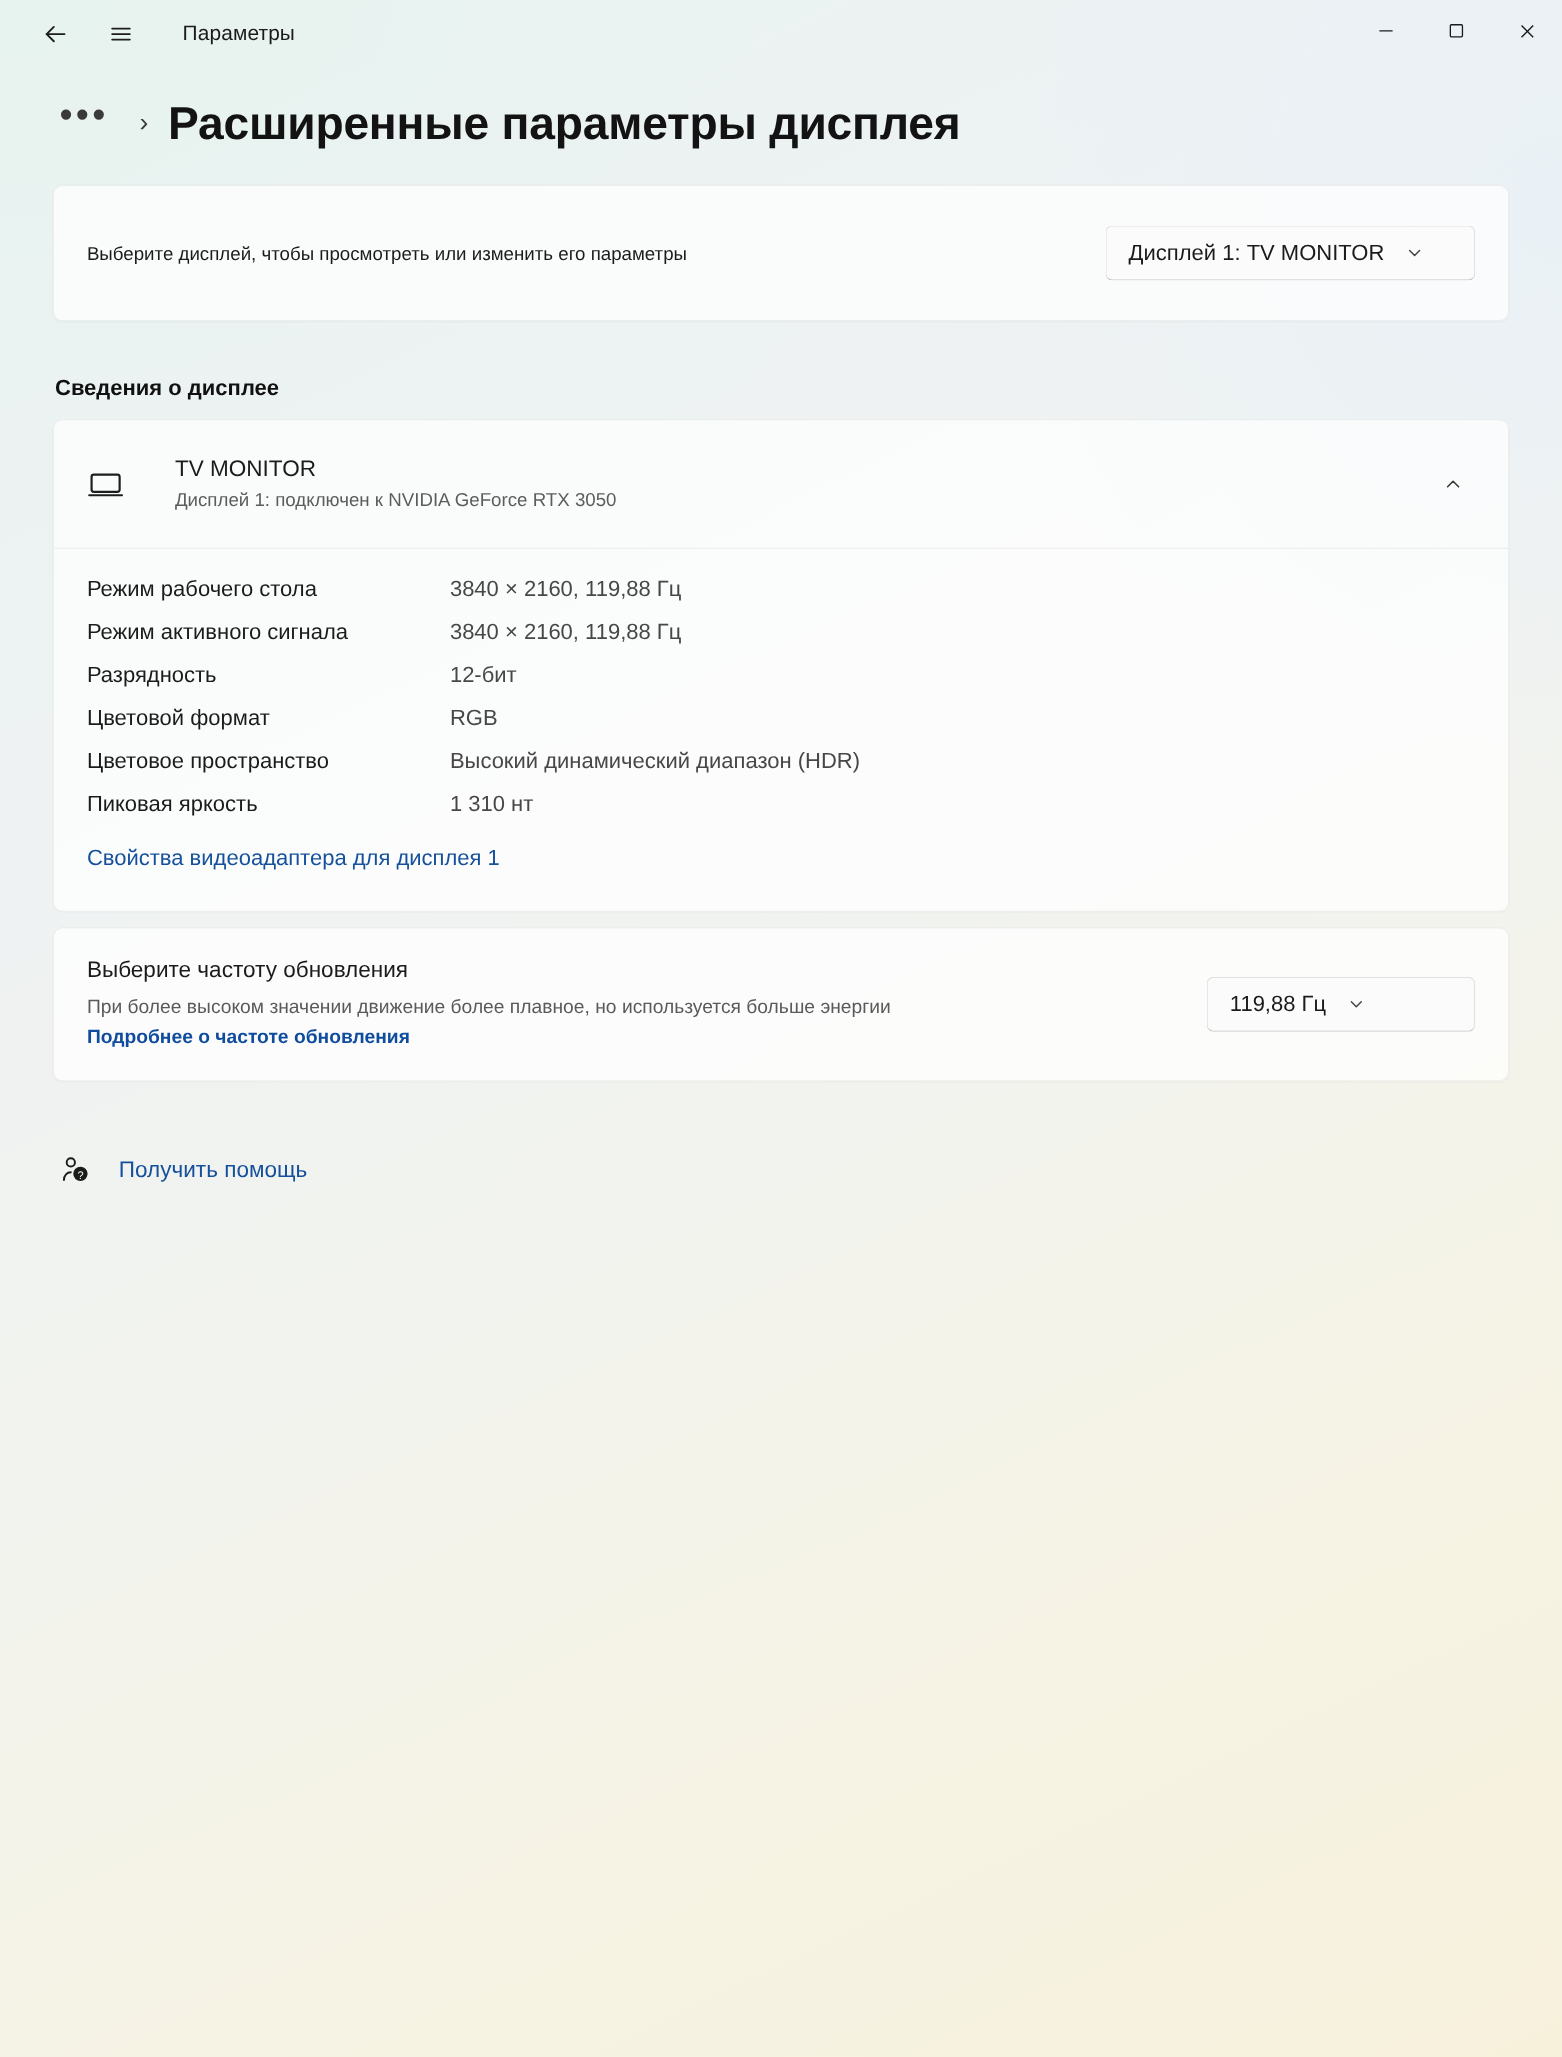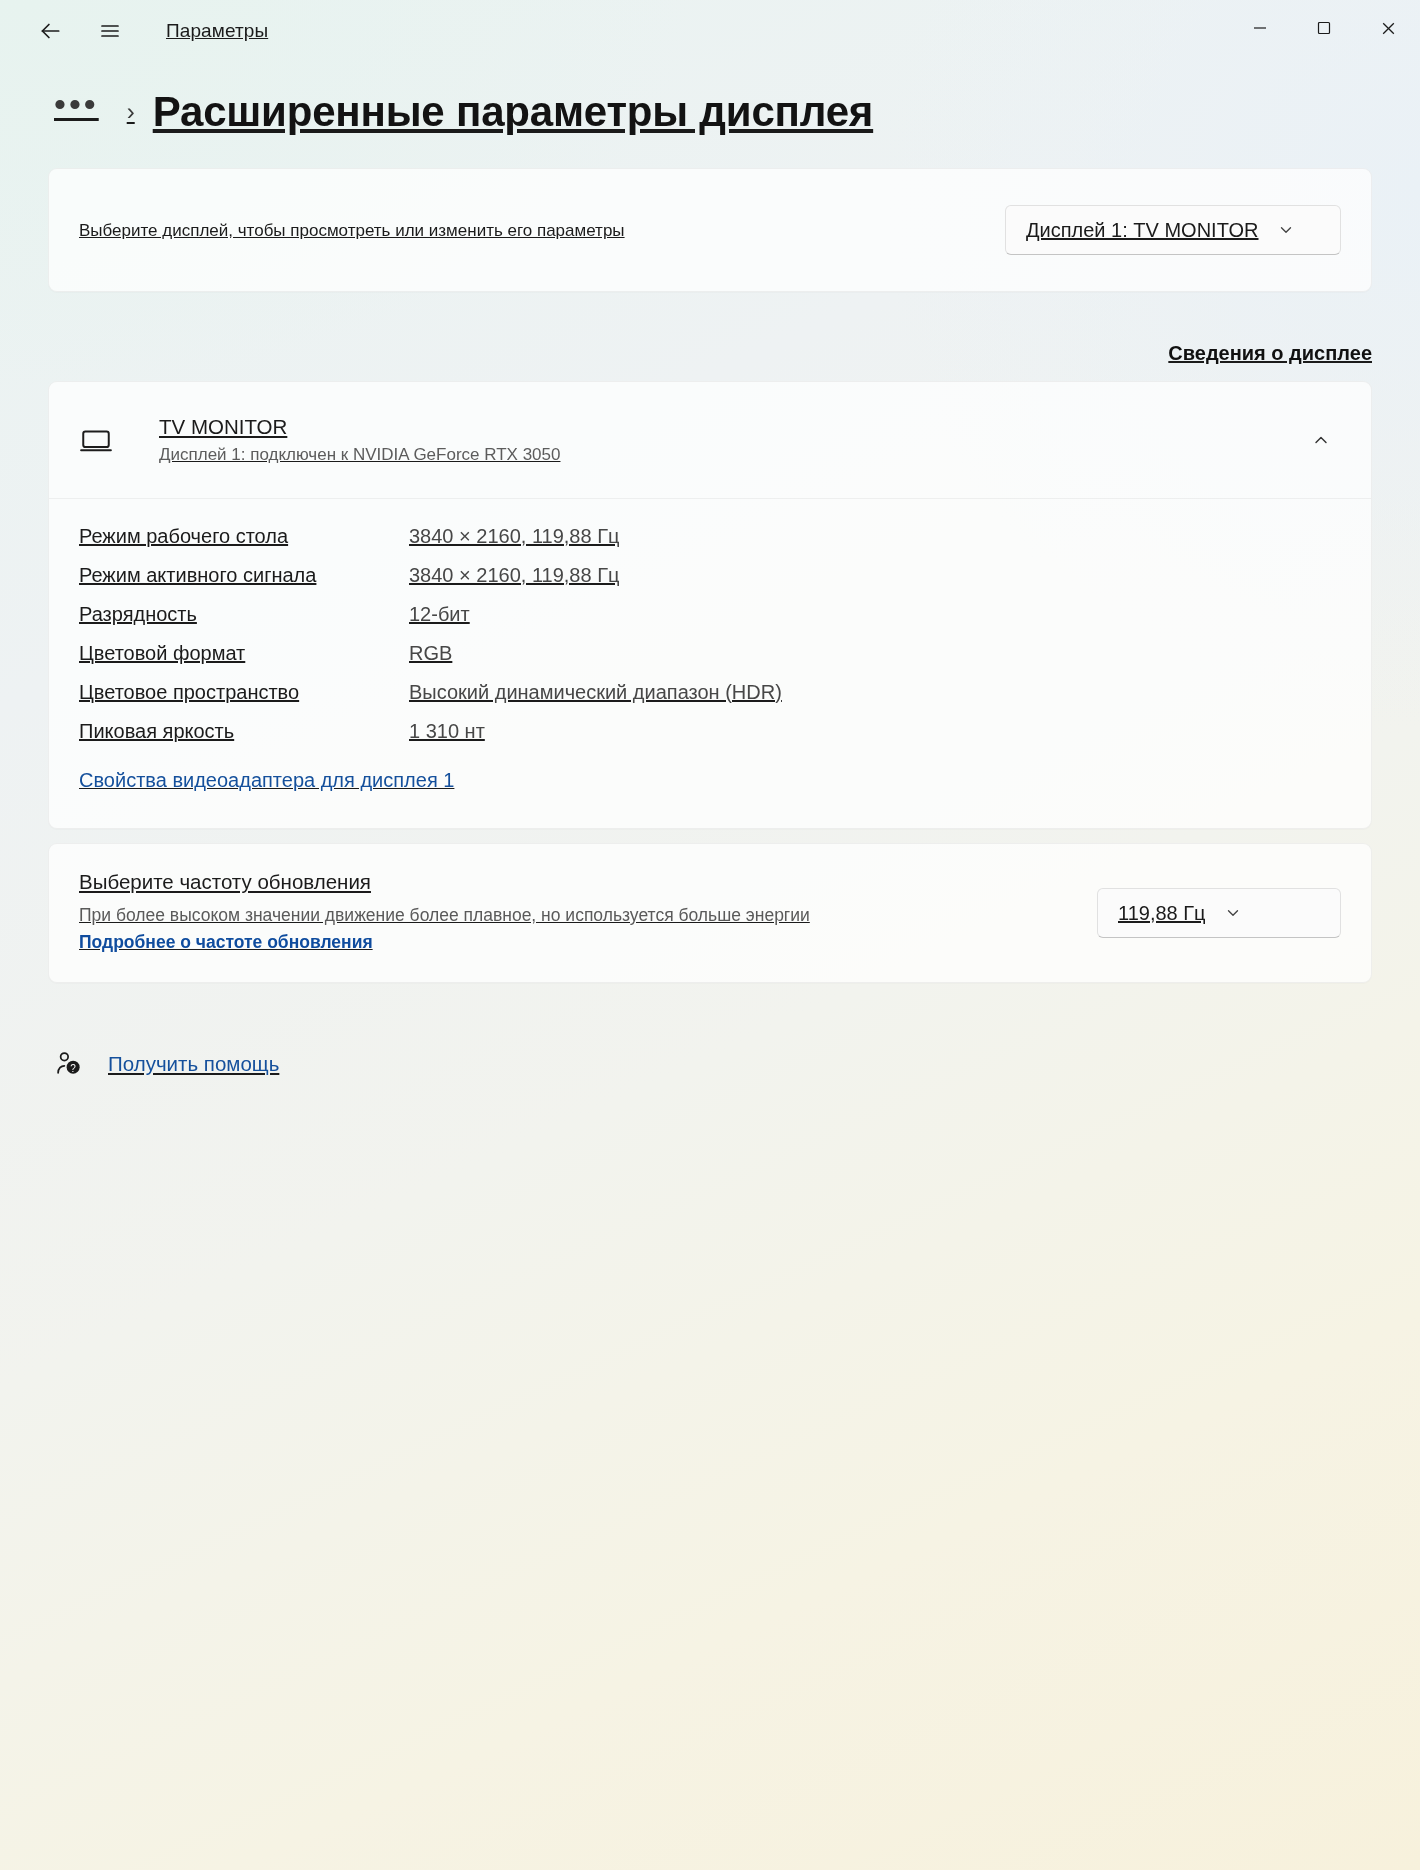--- a/index.html
+++ b/index.html
@@ -16,21 +16,20 @@
   }
   .window {
     position: relative;
     width: 1420px;
     height: 1870px;
     background:
       radial-gradient(1200px 700px at 2% 0%, #e7f3ef 0%, rgba(231,243,239,0) 55%),
       radial-gradient(900px 900px at 100% 10%, #eaf1f6 0%, rgba(234,241,246,0) 60%),
       linear-gradient(155deg, #e9f3f1 0%, #eef2f3 28%, #f2f3ee 55%, #f6f3e4 78%, #f7f1dc 100%);
     overflow: hidden;
-    text-decoration: underline;
   }
 
   
   .titlebar {
     position: relative;
     height: 62px;
     display: flex;
     align-items: center;
   }
   .tb-btn {
@@ -131,21 +130,20 @@
     color: #1b1b1b;
     min-width: 300px;
   }
   .dropdown .chev { color: #444; margin-left: 18px; display:flex; align-items:center; }
 
   .section-title {
     font-size: 20px;
     font-weight: 600;
     color: #111;
     margin: 50px 0 16px 2px;
-    text-align: right;
   }
 
   
   .mon-card { overflow: hidden; }
   .mon-head {
     display: flex;
     align-items: center;
     padding: 22px 28px 22px 30px;
     min-height: 72px;
     border-bottom: 1px solid rgba(0,0,0,0.05);

